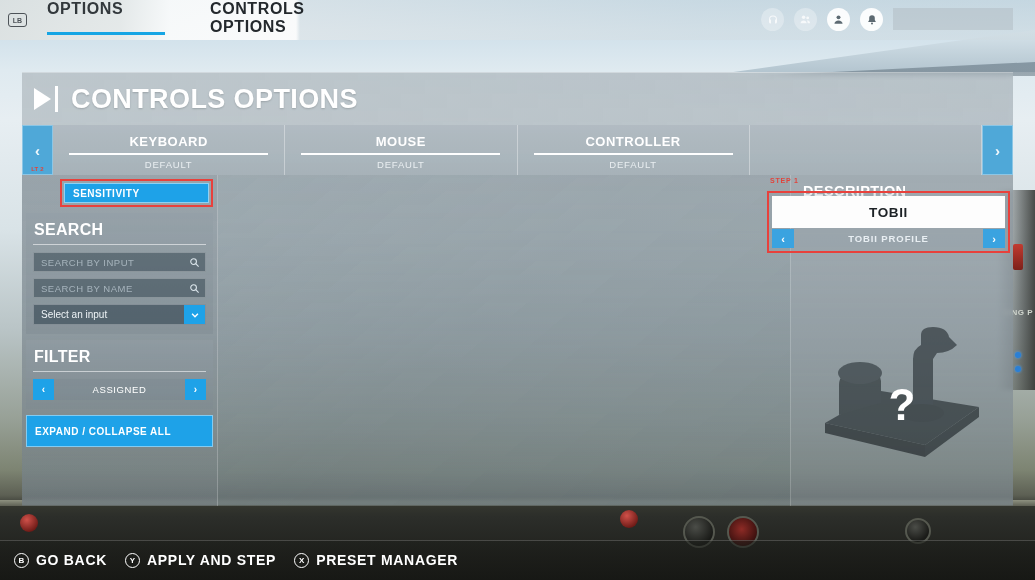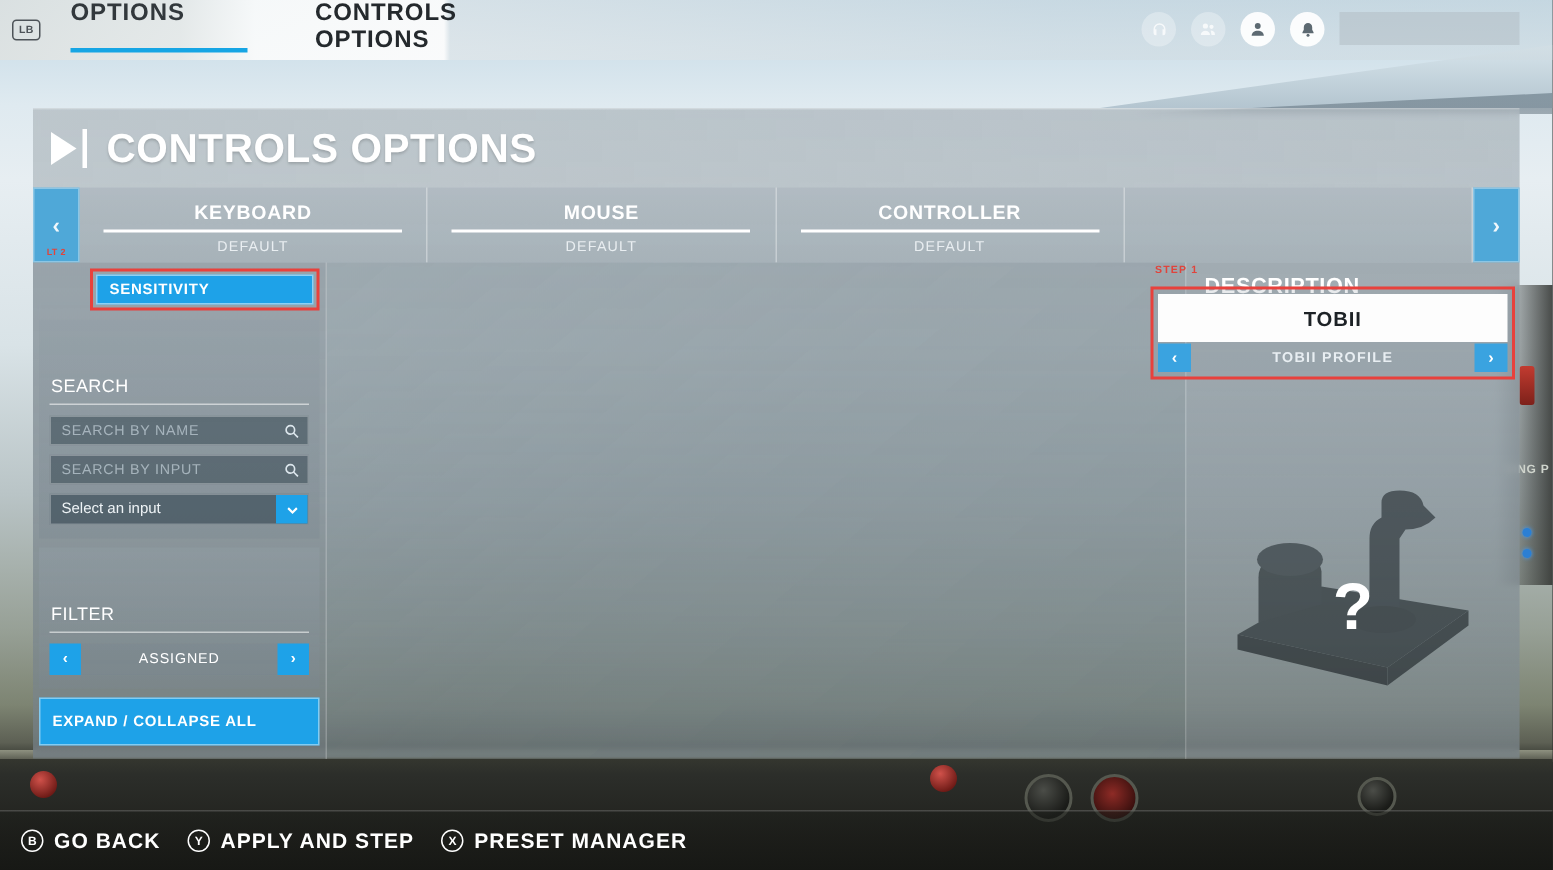--- a/index.html
+++ b/index.html
@@ -218,23 +218,22 @@
     padding-left: 8px; border: 1px solid rgba(255,255,255,.5);
   }
   #sens-btn span { font-size: 10px; font-weight: bold; color: #fff; letter-spacing: .5px; }
 
   .card {
     margin-top: 6px;
     background: linear-gradient(to bottom, rgba(146,158,166,.45), rgba(124,136,144,.38));
     padding: 6px 7px 9px;
   }
   .card h2 {
-    font-size: 12px; font-weight: normal; color: #fff; letter-spacing: .3px;
+    font-size: 16px; font-weight: bold; color: #fff; letter-spacing: .3px;
     padding: 2px 1px 5px;
-    margin-top: 29px;
   }
   .card .hr { height: 1px; background: rgba(255,255,255,.55); margin-bottom: 7px; }
   .ifield {
     height: 20px; margin-bottom: 6px; display: flex; align-items: center;
     background: rgba(42,60,72,.48); border: 1px solid rgba(255,255,255,.28);
     padding-left: 7px;
   }
   .ifield input {
     flex: 1; background: transparent; border: none; outline: none;
     color: #fff; font-size: 9.5px; letter-spacing: .5px;
@@ -425,31 +424,31 @@
         <div id="sens-btn">
           <span>SENSITIVITY</span>
         </div>
       </div>
 
       <div class="card">
         <h2>SEARCH</h2>
         <div class="hr"></div>
 
         <div class="ifield">
-          <input placeholder="SEARCH BY NAME" value="" style="">
+          <input placeholder="SEARCH BY INPUT" style="">
           <span class="mg">
             <svg width="11" height="11" viewBox="0 0 24 24" fill="none" stroke="#dce6ec" stroke-width="2.4">
                 <circle cx="10" cy="10" r="6.2"></circle>
                 <line x1="14.6" y1="14.6" x2="21" y2="21"></line>
               </svg>
           </span>
         </div>
 
         <div class="ifield">
-          <input placeholder="SEARCH BY INPUT" style="">
+          <input placeholder="SEARCH BY NAME" value="" style="">
           <span class="mg">
             <svg width="11" height="11" viewBox="0 0 24 24" fill="none" stroke="#dce6ec" stroke-width="2.4">
                 <circle cx="10" cy="10" r="6.2"></circle>
                 <line x1="14.6" y1="14.6" x2="21" y2="21"></line>
               </svg>
           </span>
         </div>
 
         <div class="selfield">
           <div class="val">Select an input</div>

